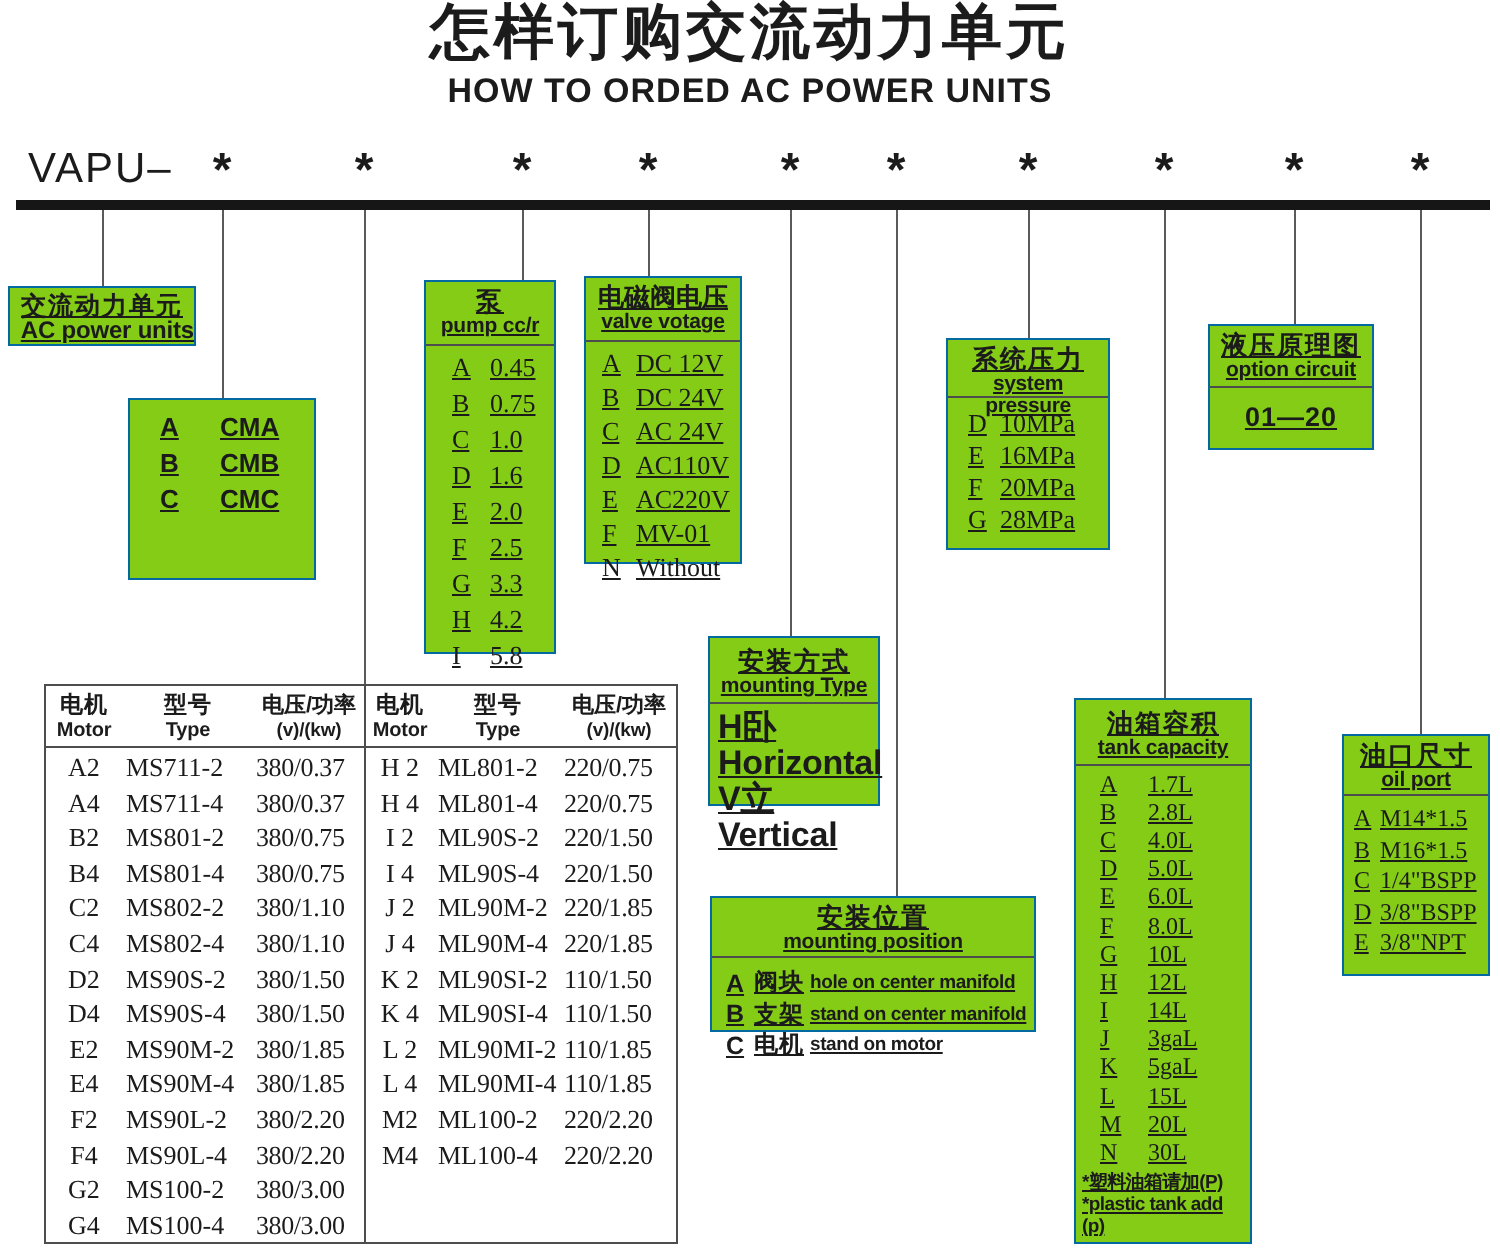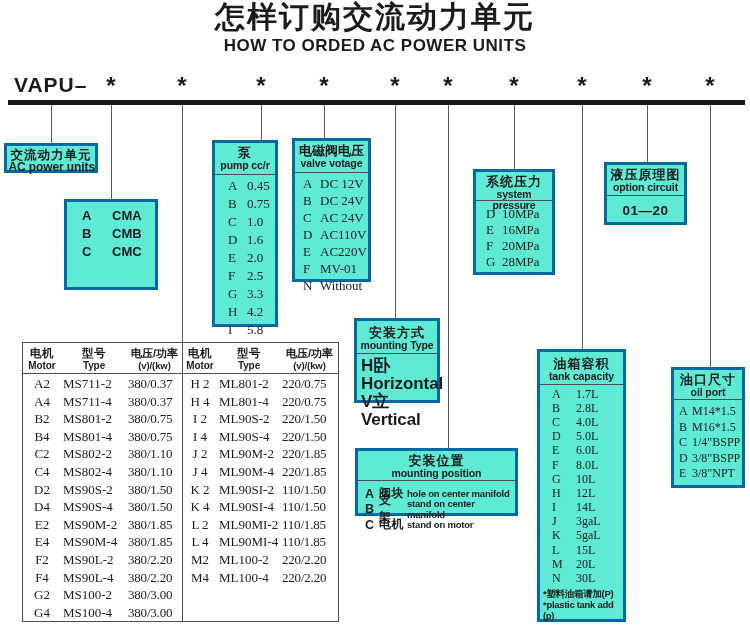--- a/index.html
+++ b/index.html
@@ -4,33 +4,33 @@
 <style>
   html,body{margin:0;padding:0;background:#fff;}
   body{width:750px;height:626px;position:relative;overflow:hidden;
        font-family:"Liberation Sans","DejaVu Sans",sans-serif;color:#1b1b1b;}
   .serif{font-family:"Liberation Serif","DejaVu Serif",serif;}
 
   .title{position:absolute;left:0;top:0;width:750px;text-align:center;
          font-size:30px;font-weight:700;letter-spacing:2px;line-height:34px;}
   .subtitle{position:absolute;left:0;top:36px;width:750px;text-align:center;
             font-size:17px;font-weight:700;letter-spacing:.5px;}
-  .model-prefix{position:absolute;left:14px;top:73px;font-size:21px;font-weight:700;letter-spacing:1px;}
+  .model-prefix{position:absolute;left:14px;top:73px;font-size:21px;font-weight:400;letter-spacing:1px;}
   .stars{position:absolute;left:0;top:72px;width:750px;height:30px;}
   .stars .star{position:absolute;transform:translateX(-50%);font-size:24px;font-weight:700;}
   .stars .star:nth-child(1){left:111px}.stars .star:nth-child(2){left:182px}
   .stars .star:nth-child(3){left:261px}.stars .star:nth-child(4){left:324px}
   .stars .star:nth-child(5){left:395px}.stars .star:nth-child(6){left:448px}
   .stars .star:nth-child(7){left:514px}.stars .star:nth-child(8){left:582px}
   .stars .star:nth-child(9){left:647px}.stars .star:nth-child(10){left:710px}
 
   .bar{position:absolute;left:8px;top:100px;width:737px;height:5px;background:#161616;}
   .cline{position:absolute;width:1px;background:#5a5a5a;}
 
-  .box{position:absolute;border:3px solid #0369a1;background:#5eead4;box-sizing:border-box;overflow:visible;}
+  .box{position:absolute;border:1px solid #0369a1;background:#84cc16;box-sizing:border-box;overflow:visible;text-decoration:underline;}
   .hd{border-bottom:1px solid #4d4d4d;text-align:center;box-sizing:border-box;padding-top:2px;}
   .zh{font-weight:700;font-size:13px;letter-spacing:1px;line-height:15px;}
   .en{font-weight:700;font-size:10.5px;line-height:11px;letter-spacing:-.1px;}
 
   
   .b-ac{text-align:center;padding-top:2px;}
   .b-ac .zh{font-size:12.5px;line-height:14px;}
   .b-ac .en{font-size:12px;text-align:right;}
 
   

